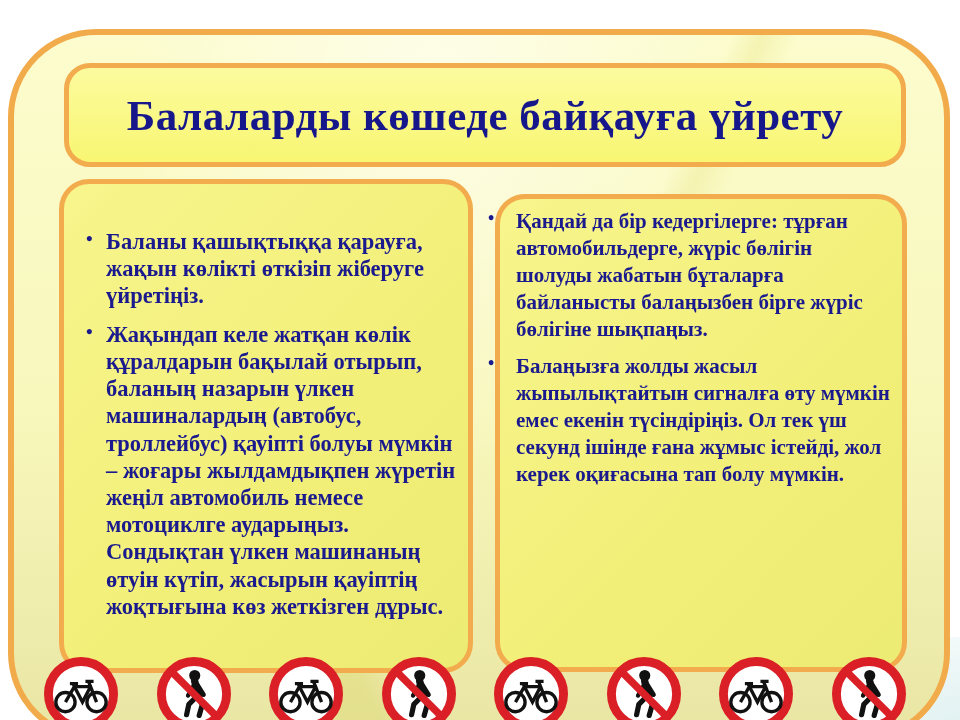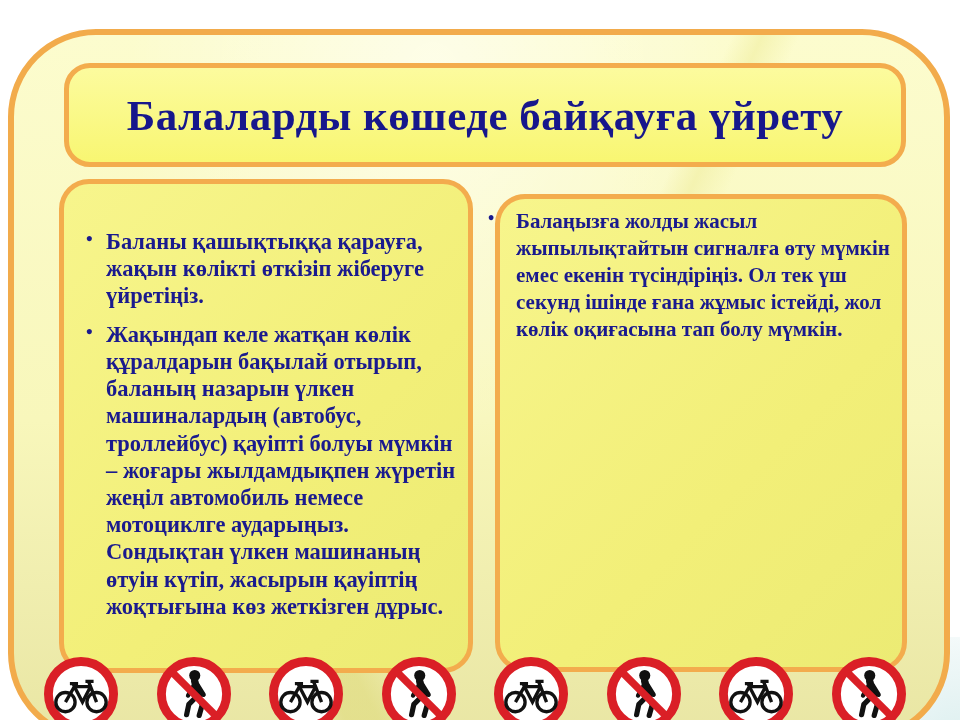--- a/index.html
+++ b/index.html
@@ -96,23 +96,24 @@
 
         <li>Баланы қашықтыққа қарауға, жақын көлікті өткізіп жіберуге үйретіңіз.</li>
 
         <li>Жақындап келе жатқан көлік құралдарын бақылай отырып, баланың назарын үлкен машиналардың (автобус, троллейбус) қауіпті болуы мүмкін – жоғары жылдамдықпен жүретін жеңіл автомобиль немесе мотоциклге аударыңыз. Сондықтан үлкен машинаның өтуін күтіп, жасырын қауіптің жоқтығына көз жеткізген дұрыс.</li>
       </ul>
   </div>
 
   <div class="text-box right-box">
     <ul class="bullets">
 
-
-
-        <li>Балаңызға жолды жасыл жыпылықтайтын сигналға өту мүмкін емес екенін түсіндіріңіз. Ол тек үш секунд ішінде ғана жұмыс істейді, жол көлік оқиғасына тап болу мүмкін.</li>
+        <li>Қандай да бір кедергілерге: тұрған автомобильдерге, жүріс бөлігін шолуды жабатын бұталарға байланысты балаңызбен бірге жүріс бөлігіне шықпаңыз.</li>
+
+
+        <li>Балаңызға жолды жасыл жыпылықтайтын сигналға өту мүмкін емес екенін түсіндіріңіз. Ол тек үш секунд ішінде ғана жұмыс істейді, жол керек оқиғасына тап болу мүмкін.</li>
       </ul>
   </div>
 
   <div class="signs">
 
       <div class="sign" data-type="no-bicycle">
         <svg viewBox="0 0 100 100">
           <circle cx="50" cy="50" r="44" fill="#ffffff" stroke="#da1f26" stroke-width="12"></circle>
           <g class="glyph-bike" fill="none" stroke="#111111" stroke-width="4.5">
             <circle cx="29" cy="61" r="13"></circle>

